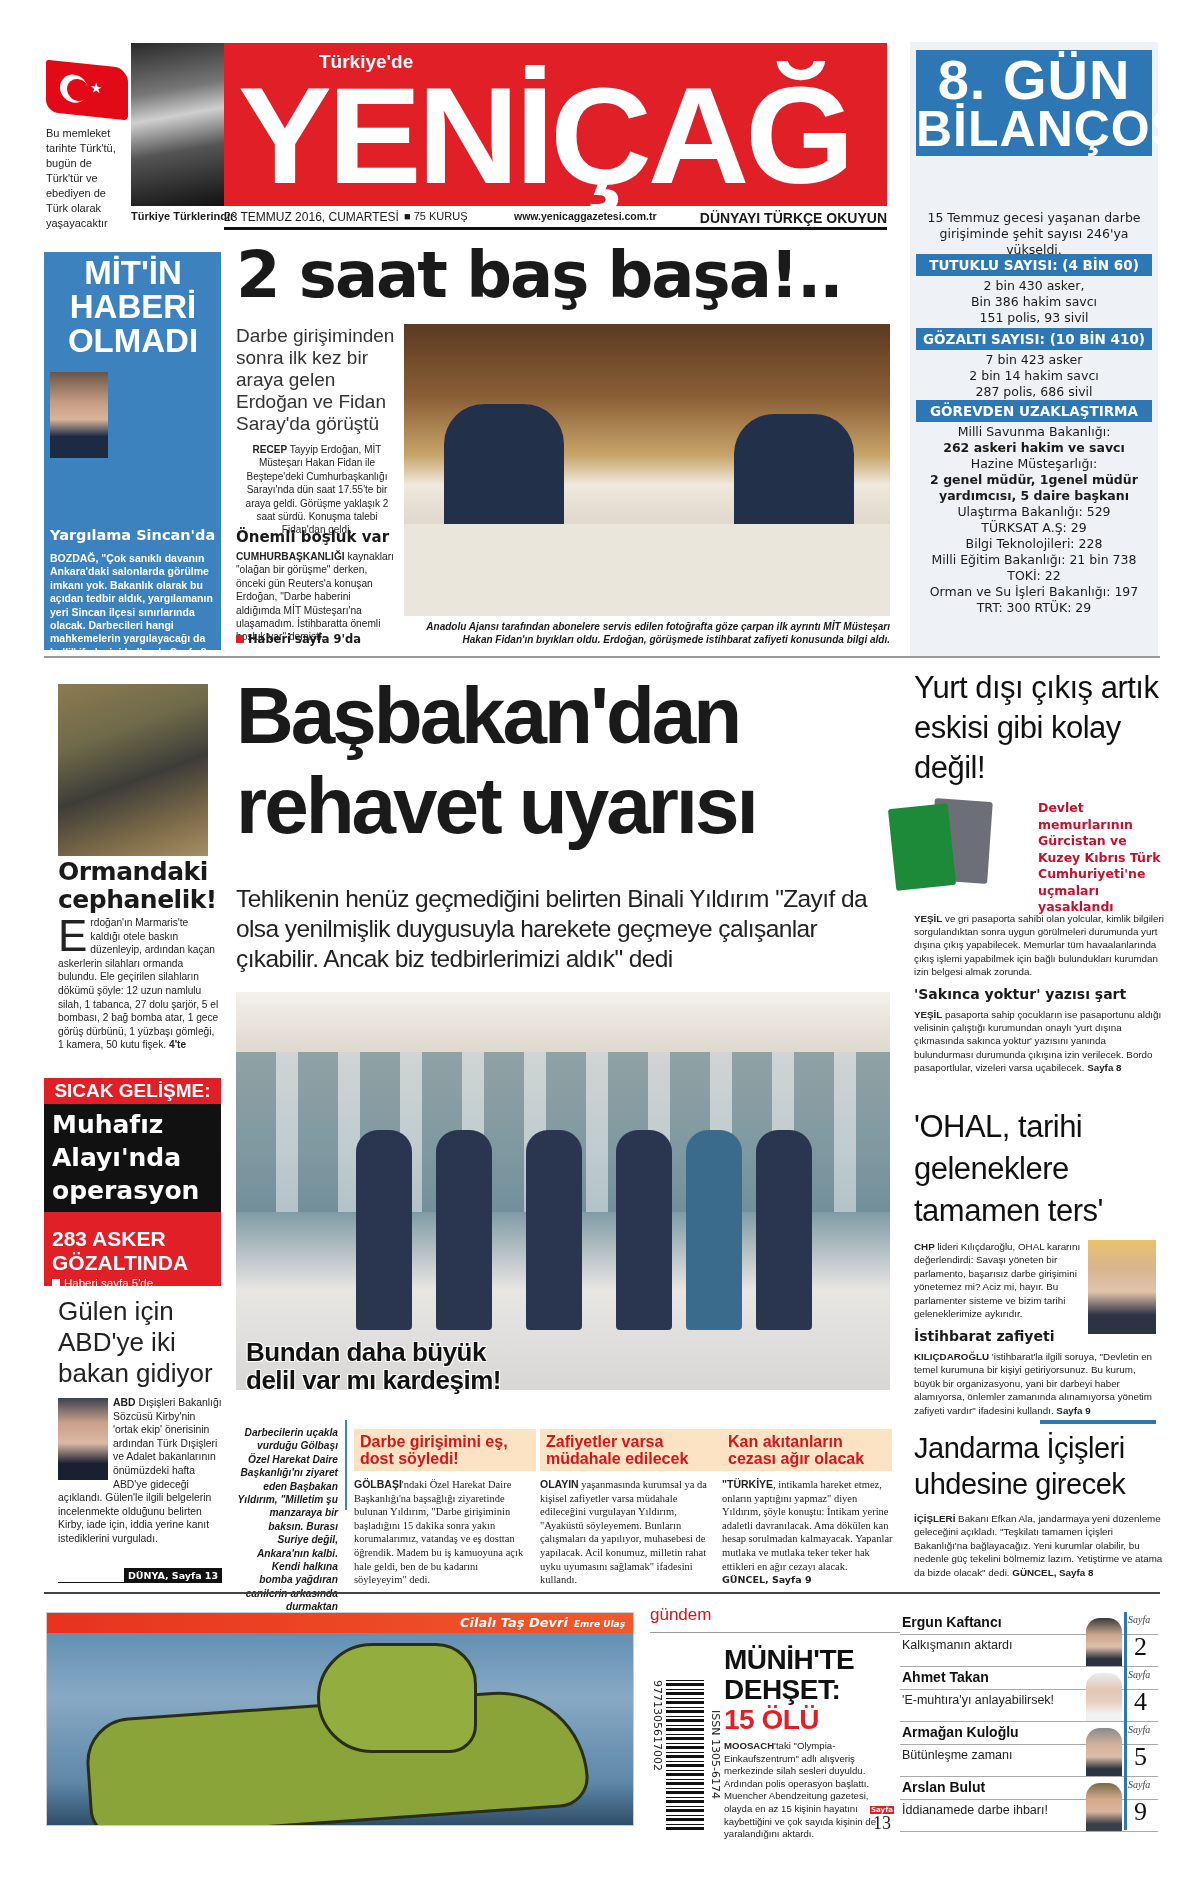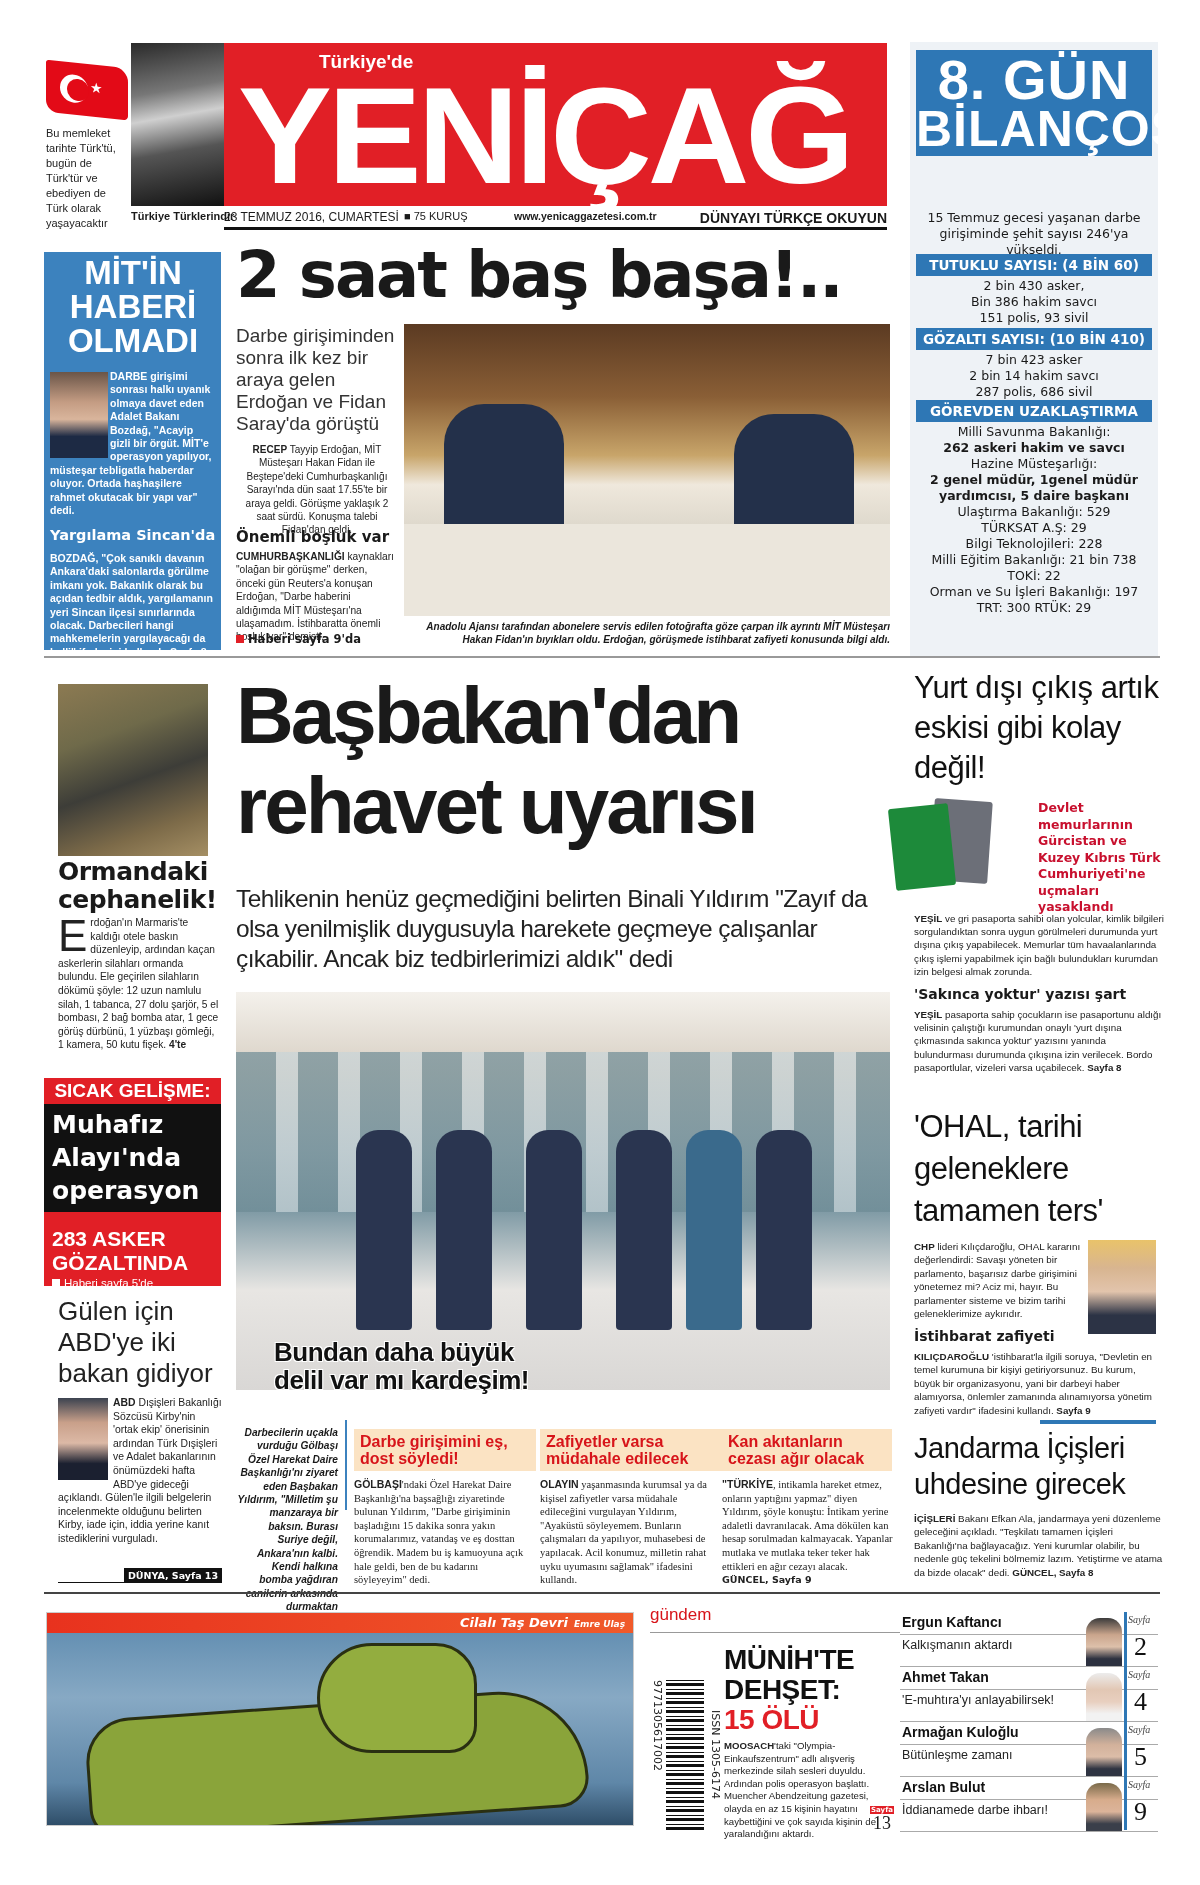--- a/index.html
+++ b/index.html
@@ -74,21 +74,21 @@
   .dunya-line { left: 58px; top: 1582px; width: 164px; height: 1px; background: #111; }
 
   
   .bas1 { left: 236px; top: 674px; font-size: 80px; font-weight: bold; letter-spacing: -3px; line-height: 84px; font-family: "Liberation Sans", sans-serif; }
   .bas2 { left: 236px; top: 764px; font-size: 80px; font-weight: bold; letter-spacing: -3px; line-height: 84px; font-family: "Liberation Sans", sans-serif; }
   .bas-sub { left: 236px; top: 884px; width: 660px; font-size: 24.5px; line-height: 30px; color: #222; letter-spacing: -0.6px; }
 
   .photo2 { left: 236px; top: 992px; width: 654px; height: 398px; background: linear-gradient(180deg, #f4f1ec 0%, #d8d0c4 20%, #a9b8bd 40%, #7f9aa5 55%, #e8e6e3 75%, #d9d7d5 100%); overflow: hidden; }
   .photo2 .bldg { position: absolute; left: 0; top: 60px; width: 654px; height: 160px; background: repeating-linear-gradient(90deg, #6d8b95 0 40px, #c8d4d8 40px 62px); opacity: 0.7; }
   .photo2 .men { position: absolute; bottom: 60px; width: 56px; height: 200px; background: #2a3550; border-radius: 22px 22px 4px 4px; }
-  .photo2-cap { left: 246px; top: 1338px; font-size: 26px; font-weight: bold; line-height: 28px; color: #111; text-shadow: 1px 1px 0 #fff, -1px -1px 0 #fff, 1px -1px 0 #fff, -1px 1px 0 #fff; letter-spacing: -0.5px; font-family: "Liberation Sans", sans-serif; margin-left: 28px; }
+  .photo2-cap { left: 246px; top: 1338px; font-size: 26px; font-weight: bold; line-height: 28px; color: #111; text-shadow: 1px 1px 0 #fff, -1px -1px 0 #fff, 1px -1px 0 #fff, -1px 1px 0 #fff; letter-spacing: -0.5px; font-family: "Liberation Sans", sans-serif; }
 
   .quote-cap { left: 236px; top: 1426px; width: 102px; text-align: right; font-size: 10.2px; line-height: 13.4px; font-weight: bold; font-style: italic; font-family: "Liberation Sans", sans-serif; }
   .vsep { left: 345px; top: 1420px; width: 2px; height: 90px; background: #3c82be; }
   .col-h { top: 1429px; width: 182px; height: 42px; background: #fbe3c3; color: #d7141a; font-weight: bold; font-size: 16px; line-height: 17px; padding: 4px 6px; font-family: "Liberation Sans", sans-serif; }
   .col-b { top: 1478px; width: 178px; font-size: 10.5px; line-height: 13.6px; font-family: "Liberation Serif", serif; color: #222; }
   .col-b .lead { font-weight: bold; font-family: "Liberation Sans", sans-serif; }
   .col-b .ref { font-weight: bold; font-family: "DejaVu Sans", sans-serif; font-size: 9.5px; }
 
   
   .yurt-h { left: 914px; top: 668px; width: 250px; font-size: 31px; line-height: 40px; color: #111; letter-spacing: -0.5px; }
@@ -192,21 +192,20 @@
     <div>Milli Eğitim Bakanlığı: 21 bin 738</div>
     <div>TOKİ: 22</div>
     <div>Orman ve Su İşleri Bakanlığı: 197</div>
     <div>TRT: 300 RTÜK: 29</div>
   </div>
 </div>
 
 <div class="abs mit">
   <div class="mit-title">MİT'İN HABERİ OLMADI</div>
   <div class="mit-photo"></div>
-  <div class="mit-text"><span class="wrapl"></span><span>DARBE girişimi sonrası halkı uyanık olmaya davet eden Adalet Bakanı Bozdağ, "Acayip gizli bir örgüt. MİT'e operasyon yapılıyor, müsteşar tebligatla haberdar oluyor. Ortada haşhaşilere rahmet okutacak bir yapı var" dedi.</span></div>
   <div class="mit-sub">Yargılama Sincan'da</div>
   <div class="mit-text2">BOZDAĞ, "Çok sanıklı davanın Ankara'daki salonlarda görülme imkanı yok. Bakanlık olarak bu açıdan tedbir aldık, yargılamanın yeri Sincan ilçesi sınırlarında olacak. Darbecileri hangi mahkemelerin yargılayacağı da belli" ifadesini kullandı. Sayfa 8</div>
 </div>
 
 <div class="abs h2saat">2 saat baş başa!..</div>
 <div class="abs sub2saat cond">Darbe girişiminden sonra ilk kez bir araya gelen Erdoğan ve Fidan Saray'da görüştü</div>
 <div class="abs body2saat cond"><span class="bold-lead">RECEP</span><span> Tayyip Erdoğan, MİT Müsteşarı Hakan Fidan ile Beştepe'deki Cumhurbaşkanlığı Sarayı'nda dün saat 17.55'te bir araya geldi. Görüşme yaklaşık 2 saat sürdü. Konuşma talebi Fidan'dan geldi.</span></div>
 <div class="abs onemli">Önemli boşluk var</div>
 <div class="abs body2saat2 cond"><span class="bold-lead">CUMHURBAŞKANLIĞI</span><span> kaynakları "olağan bir görüşme" derken, önceki gün Reuters'a konuşan Erdoğan, "Darbe haberini aldığımda MİT Müsteşarı'na ulaşamadım. İstihbaratta önemli boşluk var" demişti.</span></div>
 <div class="abs haberi9"><span class="redsq"></span><span>Haberi sayfa 9'da</span></div>

